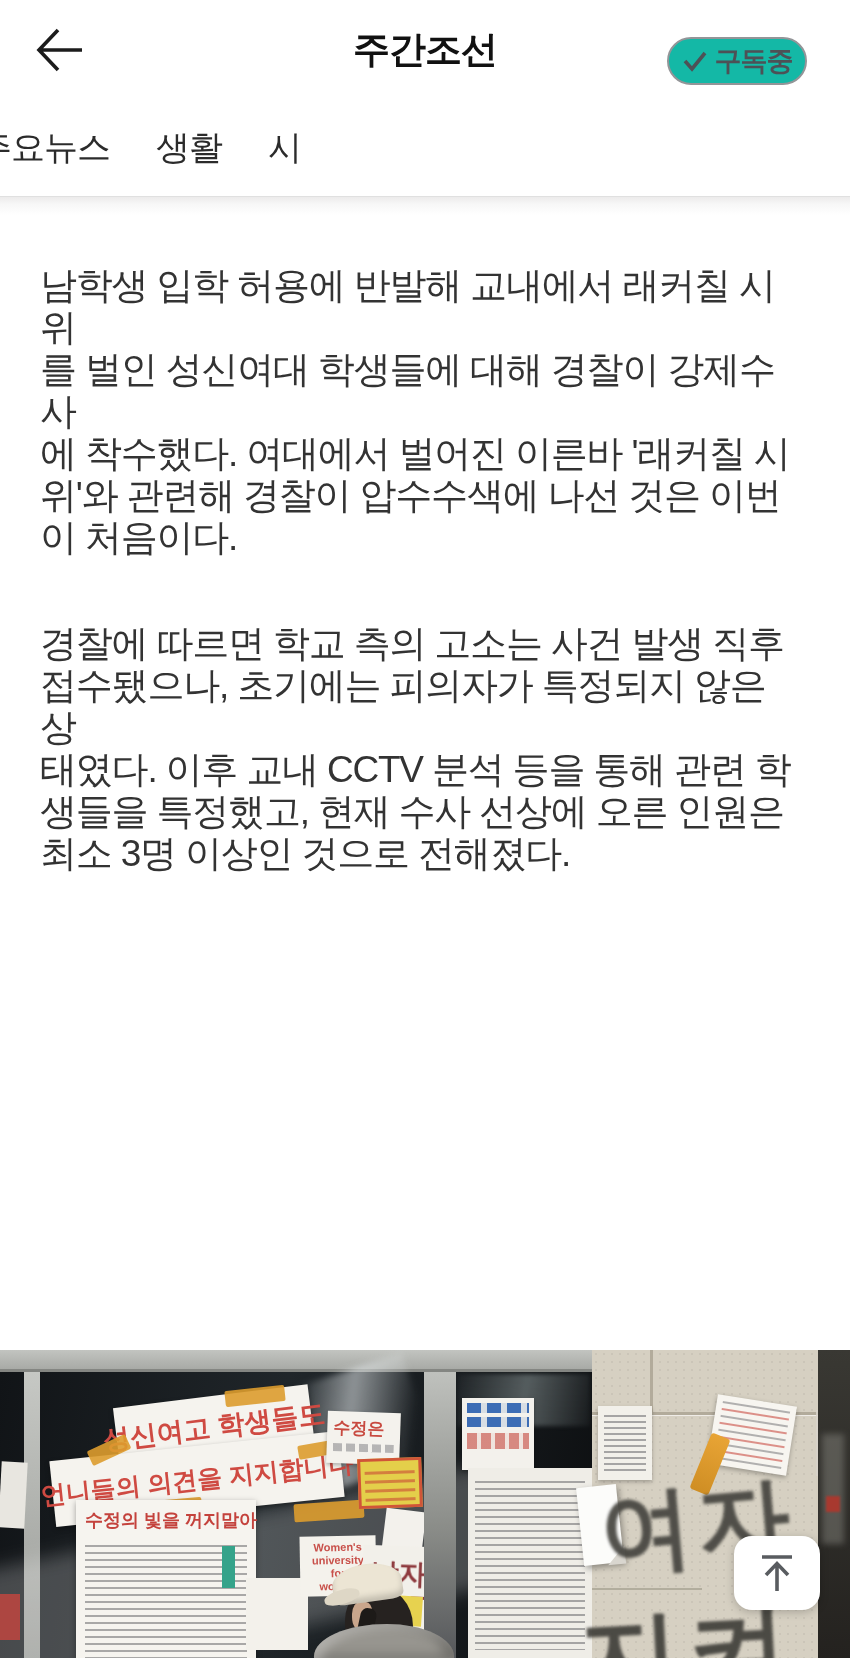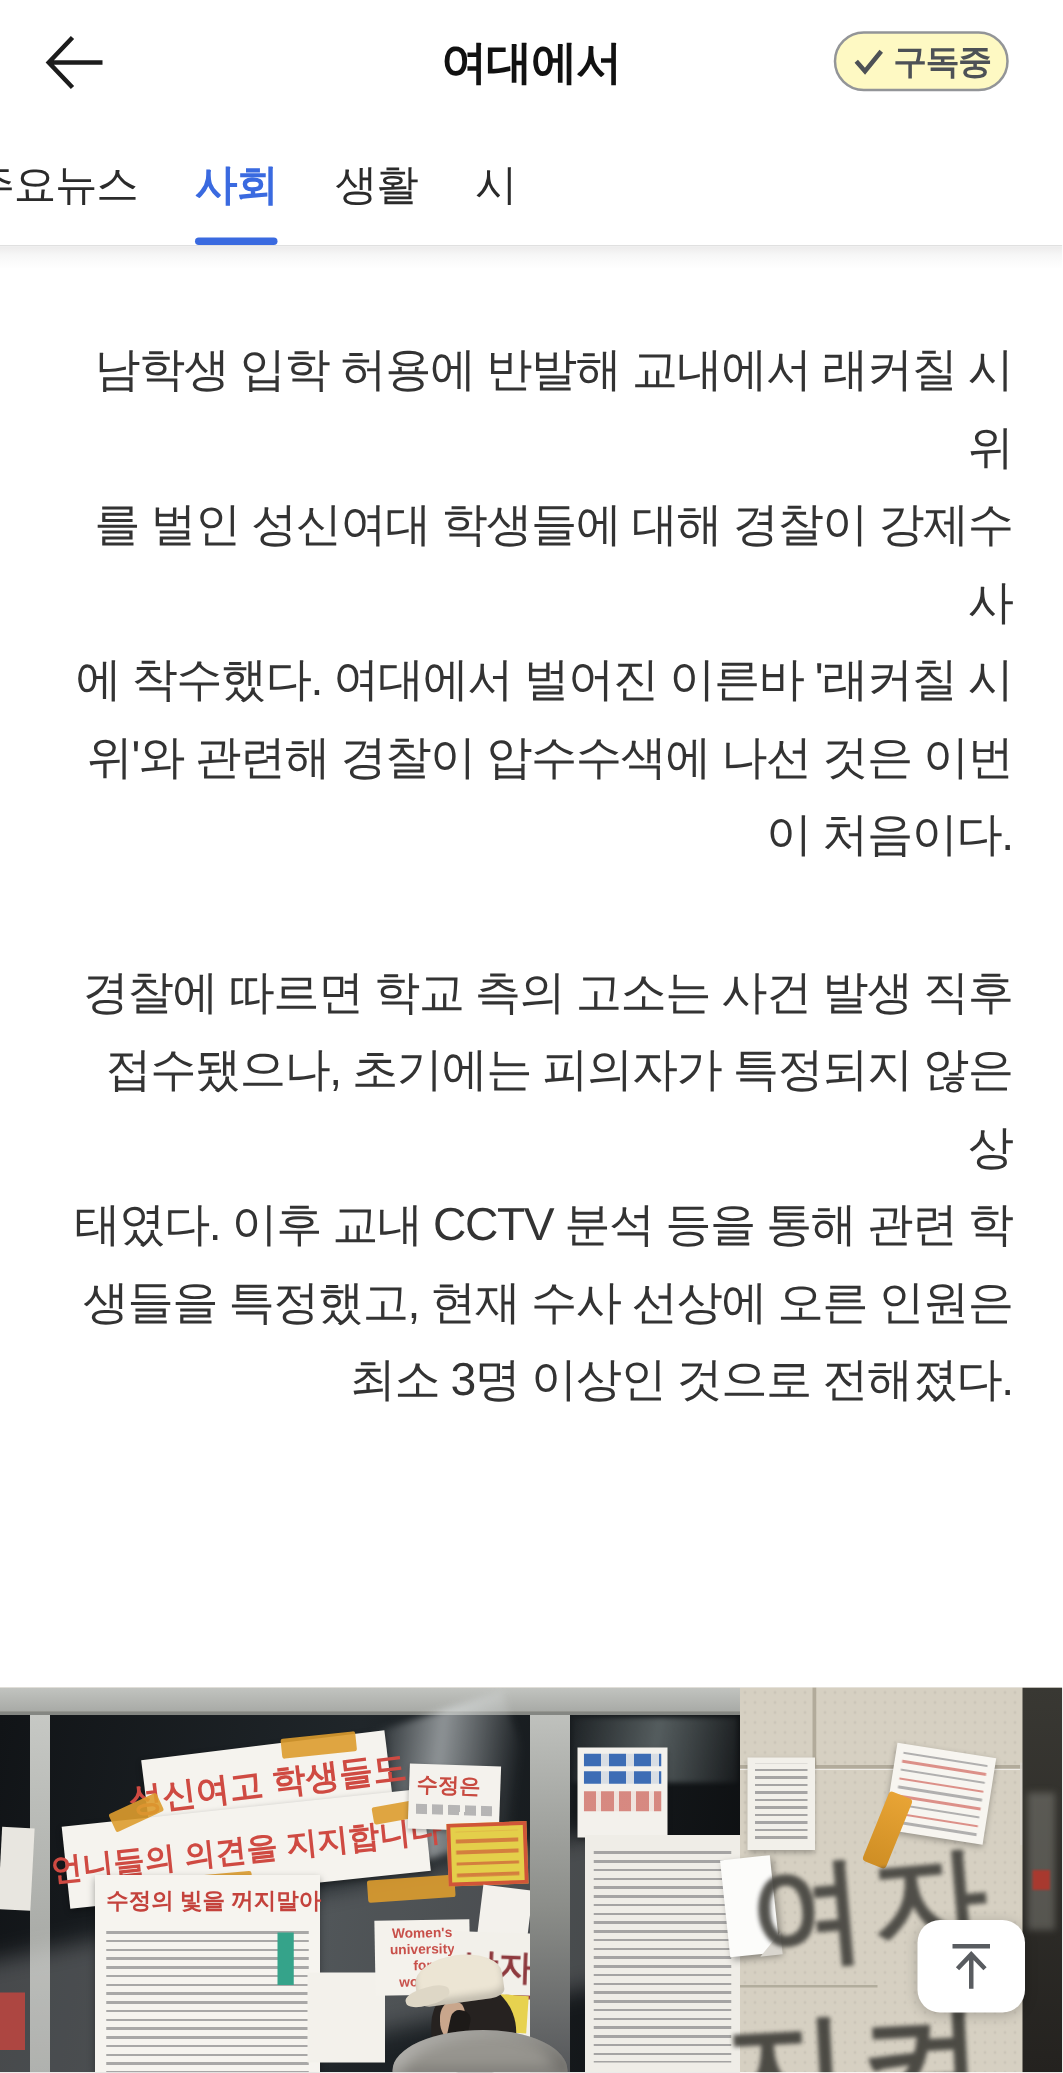--- a/index.html
+++ b/index.html
@@ -4,33 +4,33 @@
 <style>
   * { margin:0; padding:0; box-sizing:border-box; }
   html,body { background:#fff; }
   body { font-family:"Liberation Sans","DejaVu Sans",sans-serif; }
   .screen { position:relative; width:850px; height:1658px; background:#fff; overflow:hidden; margin:0 auto; }
 
   
   .app-header { position:relative; height:100px; display:flex; align-items:center; justify-content:center; background:#fff; }
   .back-btn { position:absolute; left:28px; top:18px; width:64px; height:64px; display:flex; align-items:center; justify-content:center; background:none; border:none; cursor:pointer; }
   .app-title { font-size:37px; font-weight:700; color:#111; letter-spacing:-1px; }
-  .subscribe-btn { position:absolute; left:667px; top:25px; width:140px; height:48px; border:2.5px solid #939598; border-radius:999px; background:#fef9c3; display:flex; align-items:center; justify-content:center; gap:7px; cursor:pointer; }
+  .subscribe-btn { position:absolute; left:667px; top:37px; width:140px; height:48px; border:2.5px solid #939598; border-radius:999px; background:#14b8a6; display:flex; align-items:center; justify-content:center; gap:7px; cursor:pointer; }
   .subscribe-btn span { font-size:27px; color:#4d5156; font-weight:600; letter-spacing:-1px; }
 
   
   .tab-bar { position:relative; height:97px; display:flex; align-items:center; margin-left:-45px; border-bottom:1px solid #e0e0e0; background:#fff; white-space:nowrap; }
   .tab { position:relative; height:100%; display:flex; align-items:center; padding:0 23px; font-size:34px; color:#2b2b2b; font-weight:500; letter-spacing:-1px; background:none; border:none; cursor:pointer; }
   .tab.active { color:#3a6ae0; font-weight:700; }
   .tab.active::after { content:""; position:absolute; left:23px; right:23px; bottom:0; height:6px; border-radius:3px; background:#3a6ae0; }
   .tab-shadow { height:18px; background:linear-gradient(180deg,#ecebeb 0%,#f7f7f7 40%,#ffffff 100%); }
 
   
   .article { padding:50px 40px 0 40px; }
-  .article p { font-size:37px; line-height:62px; color:#333; letter-spacing:-1.2px; white-space:pre-line; word-break:break-all; margin:0 0 64px 0;text-align:right; }
+  .article p { font-size:37px; line-height:42px; color:#333; letter-spacing:-1.2px; white-space:pre-line; word-break:break-all; margin:0 0 64px 0; }
 
   
   .photo { position:absolute; left:0; top:1350px; width:850px; height:308px; overflow:hidden; background:#d6d0c2; }
   .ph { position:absolute; }
   
   .win-glass { left:0; top:22px; width:592px; height:286px; background:linear-gradient(100deg,#111417 0%,#20262a 45%,#0d0f11 100%); }
   .win-topframe { left:0; top:0; width:592px; height:22px; background:linear-gradient(180deg,#c2c4c0,#a8aaa6); border-bottom:3px solid #848682; }
   .mullion-1 { left:24px; top:22px; width:16px; height:286px; background:linear-gradient(180deg,#c6c8c4,#999b97); }
   .mullion-2 { left:424px; top:22px; width:32px; height:286px; background:linear-gradient(180deg,#bfc1bd 0%,#8a8c88 55%,#55575a 100%); }
   .reflect-a { left:292px; top:20px; width:130px; height:110px; background:linear-gradient(115deg,rgba(235,240,242,0) 10%,rgba(235,240,242,.55) 45%,rgba(235,240,242,0) 85%); transform:rotate(-18deg); filter:blur(3px); }
@@ -107,32 +107,31 @@
 <body>
 
 <div class="screen">
 
   <header class="app-header">
     <button class="back-btn">
       <svg width="56" height="50" viewBox="0 0 56 50">
         <path d="M50 25 H8 M26 5 L7 25 L26 45" fill="none" stroke="#1c1c1c" stroke-width="3.6"></path>
       </svg>
     </button>
-    <div class="app-title">여대에서</div>
+    <div class="app-title">주간조선</div>
     <button class="subscribe-btn">
       <svg width="26" height="24" viewBox="0 0 26 24">
         <path d="M3 12 L10 20 L23 4" fill="none" stroke="#4d5156" stroke-width="3.6"></path>
       </svg>
       <span>구독중</span>
     </button>
   </header>
 
   <nav class="tab-bar">
     <button class="tab">주요뉴스</button>
-    <button class="tab active">사회</button>
     <button class="tab">생활</button>
     <button class="tab">시</button>
   </nav>
   <div class="tab-shadow"></div>
 
   <main class="article">
     <p>남학생 입학 허용에 반발해 교내에서 래커칠 시위
 를 벌인 성신여대 학생들에 대해 경찰이 강제수사
 에 착수했다. 여대에서 벌어진 이른바 '래커칠 시
 위'와 관련해 경찰이 압수수색에 나선 것은 이번

